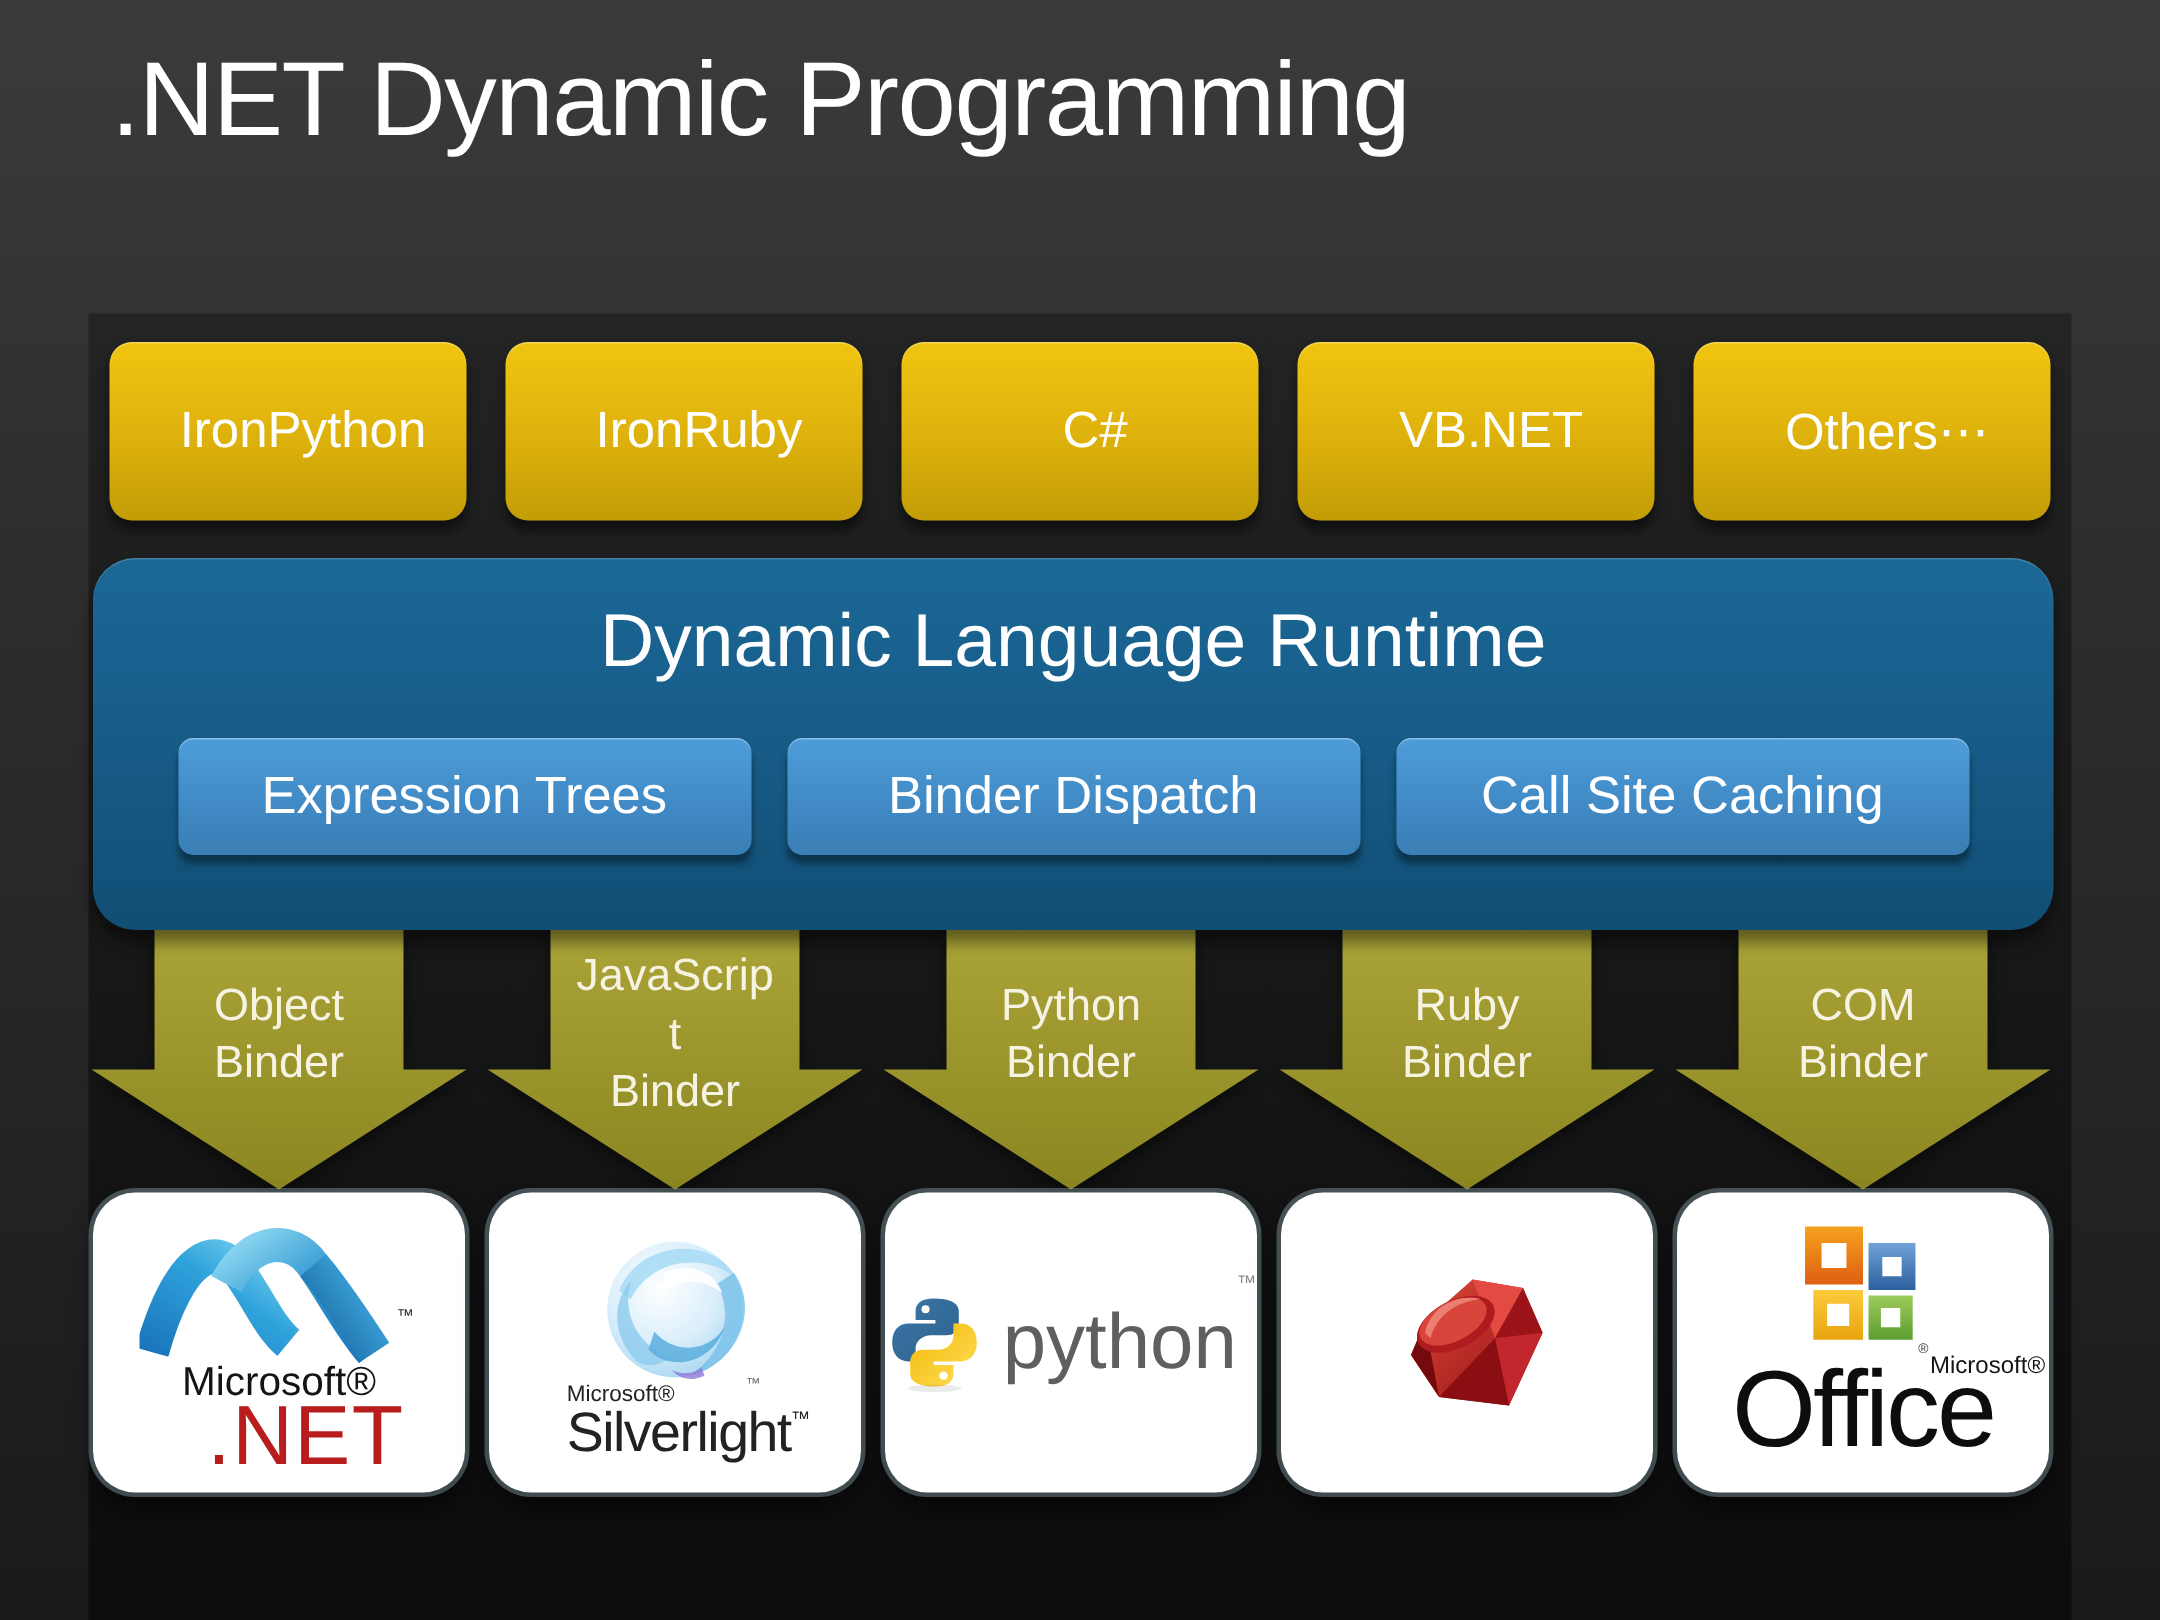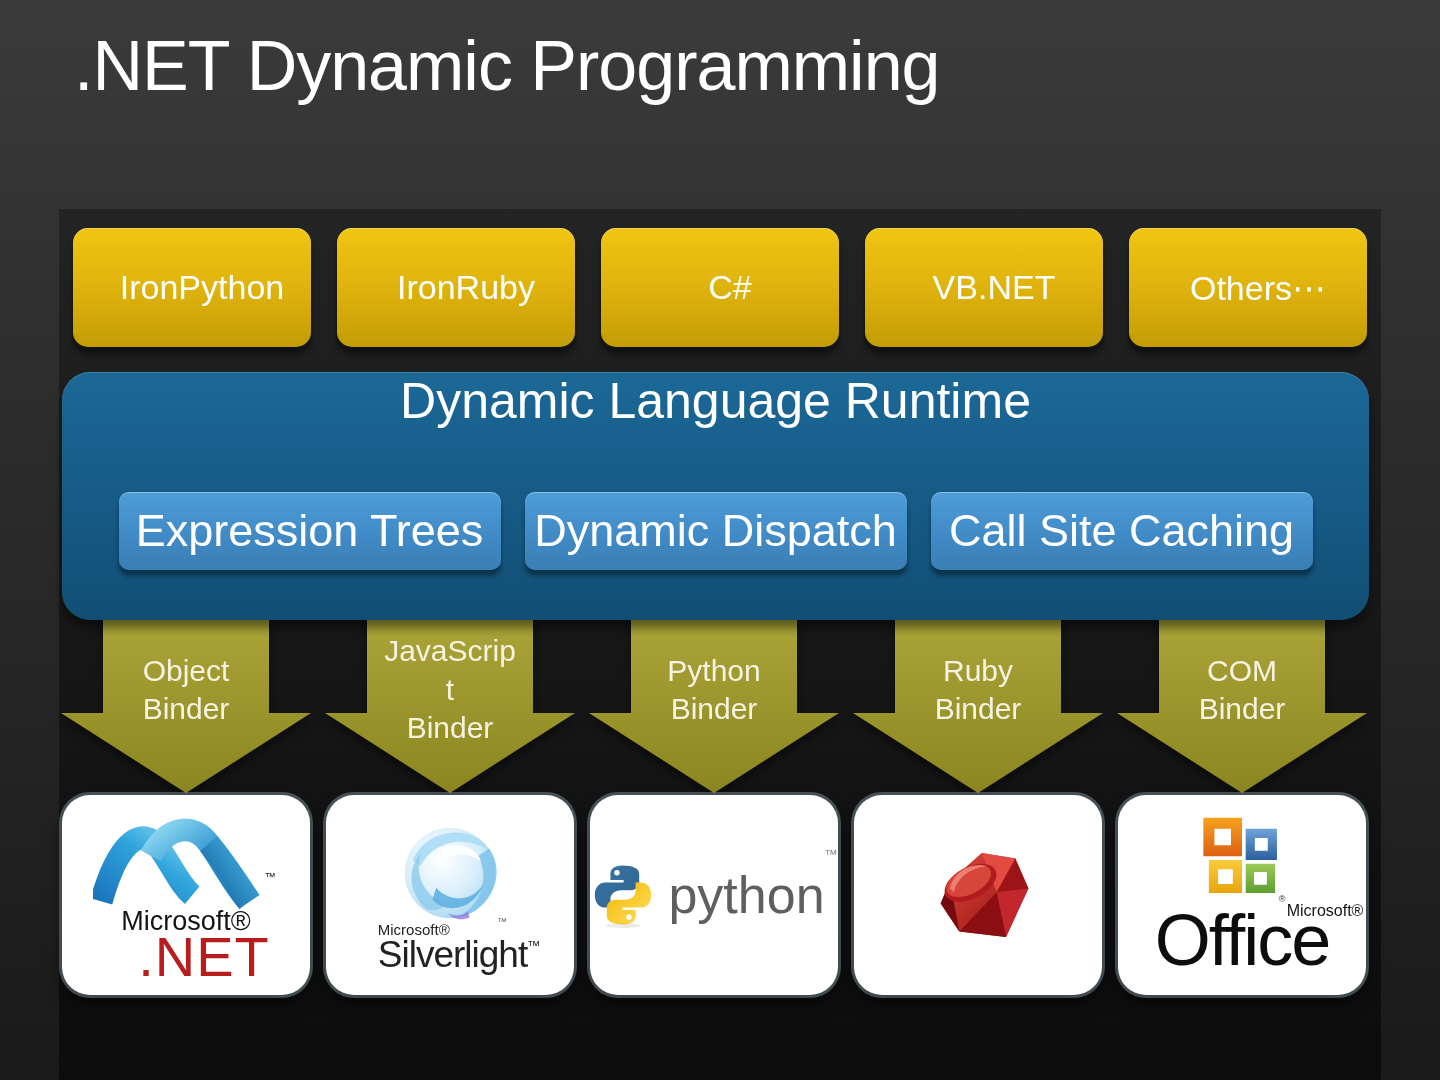--- a/index.html
+++ b/index.html
@@ -31,32 +31,32 @@
     color:#fff; font-size:34px;padding-left:20px;
   }
   
   .dlr {
     position:absolute; left:3px; top:163px; width:1307px; height:248px;
     border-radius:28px; z-index:2;
     background:linear-gradient(180deg,#1b6897 0%, #165a85 55%, #114e74 100%);
     box-shadow:inset 0 1px 0 rgba(255,255,255,.18), 0 8px 10px rgba(0,0,0,.45);
   }
   .dlr-title {
-    text-align:center; color:#fff; font-size:50px; letter-spacing:0;
+    margin-top:26px; text-align:center; color:#fff; font-size:50px; letter-spacing:0;
   }
   .dlr-row {
     position:absolute; left:0; top:120px; width:100%;
     display:flex; justify-content:center; gap:24px;
   }
   .dlr-comp {
     width:382px; height:78px; border-radius:10px;
     background:linear-gradient(180deg,#4d9dd9 0%, #4089c4 60%, #3a7fb5 100%);
     box-shadow:inset 0 1px 0 rgba(255,255,255,.35), 0 6px 4px rgba(0,0,0,.38);
     display:flex; align-items:center; justify-content:center;
-    color:#fff; font-size:45px;
+    color:#fff; font-size:35px;
   }
   
   .arrow {
     position:absolute; top:404px; width:250px; height:180px; z-index:1;
   }
   .arrow svg { position:absolute; inset:0; filter:drop-shadow(0 5px 5px rgba(0,0,0,.45)); }
   .arrow-label {
     position:absolute; inset:0 0 26px 0;
     display:flex; flex-direction:column; align-items:center; justify-content:center;
     color:#f6f3e2; font-size:30px; line-height:1.28; text-align:center;
@@ -116,21 +116,21 @@
       </div>
   </div>
 
   <div class="dlr">
     <div class="dlr-title">Dynamic Language Runtime</div>
     <div class="dlr-row">
       <div class="dlr-comp">
           <span>Expression Trees</span>
         </div>
       <div class="dlr-comp">
-          <span>Dynamic Dispatch</span>
+          <span>Binder Dispatch</span>
         </div>
       <div class="dlr-comp">
           <span>Call Site Caching</span>
         </div>
     </div>
   </div>
 
   <div class="arrow a0">
     <svg viewBox="0 0 250 180">
       <defs>

